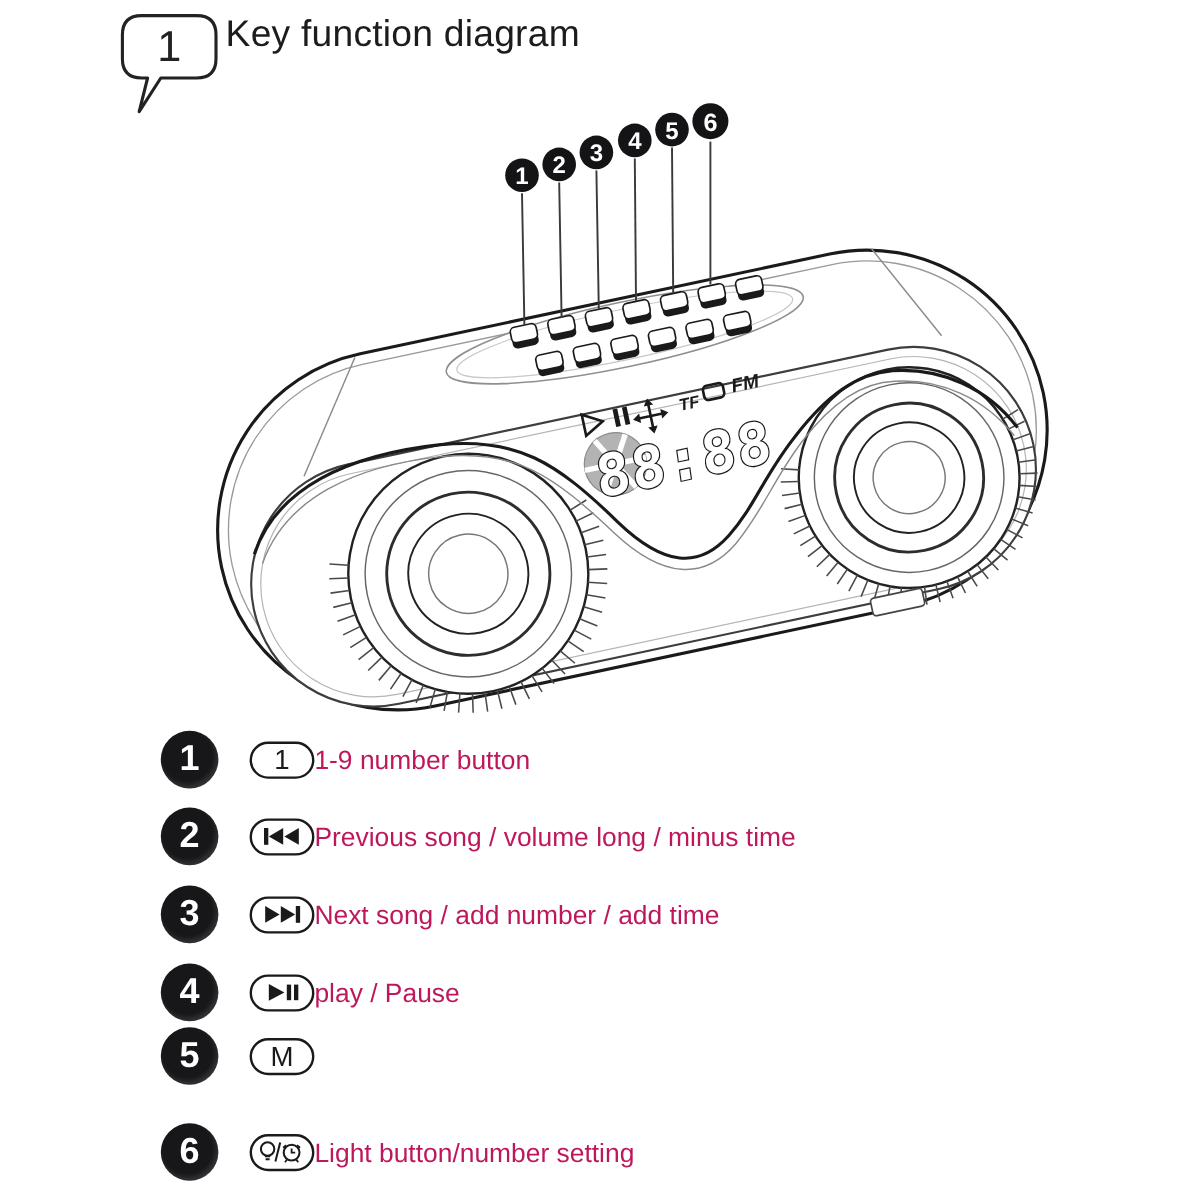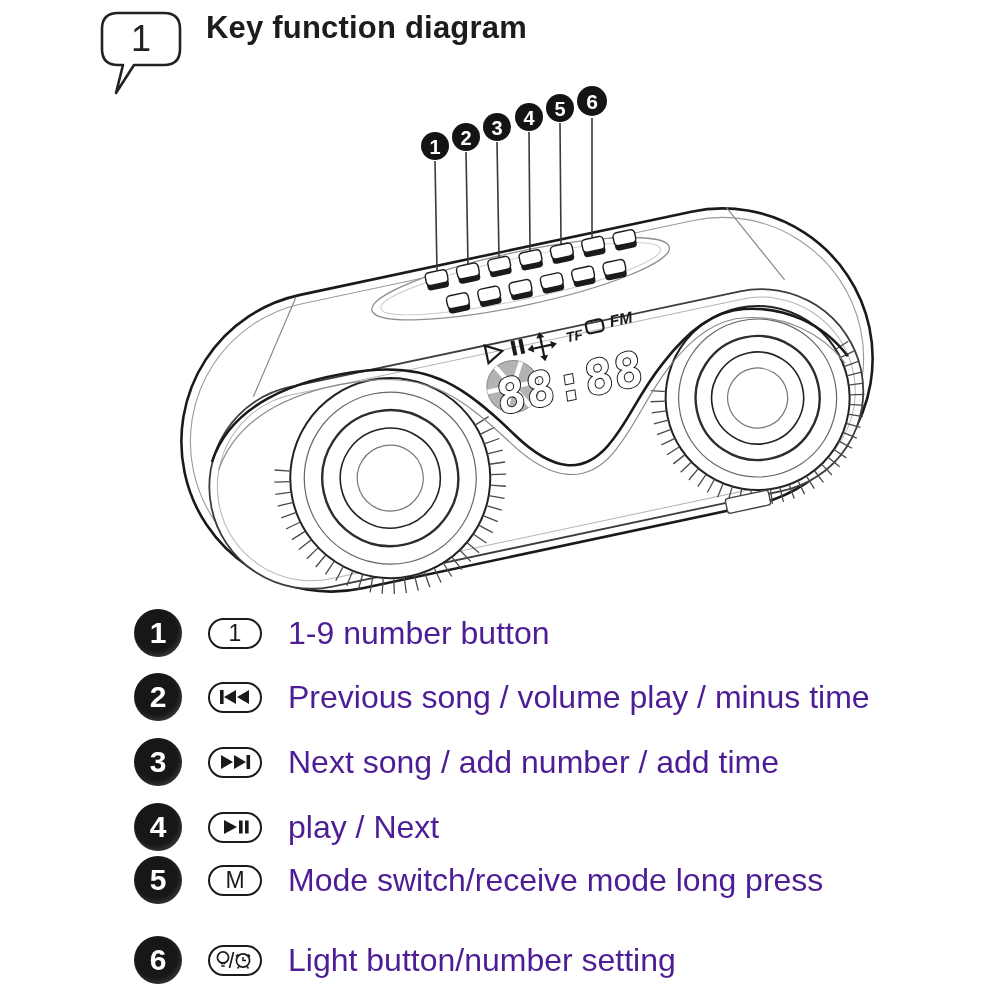--- a/index.html
+++ b/index.html
@@ -4,39 +4,39 @@
 <style>
   html,body{margin:0;padding:0;}
   body{
     width:1001px;height:1001px;position:relative;overflow:hidden;
     background:#ffffff;color:#1a1a1a;
     font-family:"Liberation Sans", sans-serif;
   }
   .abs{position:absolute;}
   
   .title{
-    left:206px;top:10px;font-size:31px;font-weight:700;color:#1c1c1c;
+    left:188px;top:10px;font-size:31px;font-weight:400;color:#1c1c1c;
     letter-spacing:0.2px;
   }
   
   .legend-row{left:134px;display:flex;align-items:center;}
   .num-badge{
     width:48px;height:48px;border-radius:50%;background:#17171a;
     color:#ffffff;display:flex;align-items:center;justify-content:center;
     font-size:30px;font-weight:bold;flex:0 0 auto;
     box-shadow:inset -2px -3px 4px rgba(255,255,255,0.12);
   }
   .key-pill{
     margin-left:26px;width:54px;height:31px;border:2px solid #1a1a1a;
     border-radius:16px;display:flex;align-items:center;justify-content:center;
     flex:0 0 auto;box-sizing:border-box;background:#fff;
   }
   .key-pill .glyph{font-size:23px;font-weight:400;color:#1a1a1a;line-height:1;}
   .legend-text{
-    margin-left:26px;font-size:32px;color:#4c1d95;line-height:39px;white-space:nowrap;
+    font-size:22px;color:#be185d;line-height:39px;white-space:nowrap;
   }
 </style>
 </head>
 <body>
 
 <svg class="abs" style="left:88px;top:4px;" width="130" height="100" viewBox="0 0 130 100">
   <path d="M30 9 H76 Q92 9 92 25 V45 Q92 61 76 61 H46 L28 89 L35 61 H30 Q14 61 14 45 V25 Q14 9 30 9 Z" fill="#ffffff" stroke="#222222" stroke-width="2.6" stroke-linejoin="round"></path>
   <text x="53" y="47" text-anchor="middle" font-size="36" font-weight="400" fill="#222222">1</text>
 </svg>
 <div class="abs title">Key function diagram</div>
@@ -192,21 +192,21 @@
 
 <div class="abs legend-row" style="top:673px;">
   <div class="num-badge">2</div>
   <div class="key-pill">
     <svg width="36" height="18" viewBox="0 0 36 18">
       <rect x="3" y="2" width="3.6" height="14" fill="#1a1a1a"></rect>
       <path d="M19 2 L7 9 L19 16 Z" fill="#1a1a1a"></path>
       <path d="M32 2 L20 9 L32 16 Z" fill="#1a1a1a"></path>
     </svg>
   </div>
-  <div class="legend-text">Previous song / volume play / minus time</div>
+  <div class="legend-text">Previous song / volume long / minus time</div>
 </div>
 
 <div class="abs legend-row" style="top:738px;">
   <div class="num-badge">3</div>
   <div class="key-pill">
     <svg width="36" height="18" viewBox="0 0 36 18">
       <path d="M4 2 L16 9 L4 16 Z" fill="#1a1a1a"></path>
       <path d="M17 2 L29 9 L17 16 Z" fill="#1a1a1a"></path>
       <rect x="29.5" y="2" width="3.6" height="14" fill="#1a1a1a"></rect>
     </svg>
@@ -216,30 +216,29 @@
 
 <div class="abs legend-row" style="top:803px;">
   <div class="num-badge">4</div>
   <div class="key-pill">
     <svg width="32" height="18" viewBox="0 0 32 18">
       <path d="M5 2 L18 9 L5 16 Z" fill="#1a1a1a"></path>
       <rect x="20" y="2.5" width="3.6" height="13" fill="#1a1a1a"></rect>
       <rect x="26" y="2.5" width="3.6" height="13" fill="#1a1a1a"></rect>
     </svg>
   </div>
-  <div class="legend-text">play / Next</div>
+  <div class="legend-text">play / Pause</div>
 </div>
 
 <div class="abs legend-row" style="top:856px;">
   <div class="num-badge">5</div>
   <div class="key-pill">
     <span class="glyph">M</span>
   </div>
   <div class="legend-text">
-    <div>Mode switch/receive mode long press</div>
   </div>
 </div>
 
 <div class="abs legend-row" style="top:936px;">
   <div class="num-badge">6</div>
   <div class="key-pill">
     <svg width="40" height="23" viewBox="0 0 40 23">
       <g>
         <circle cx="8" cy="8.5" r="5.6" fill="none" stroke="#1a1a1a" stroke-width="1.7"></circle>
         <path d="M5.8 14.5 H10.2 M6.3 17 H9.7" stroke="#1a1a1a" stroke-width="1.7" fill="none"></path>

